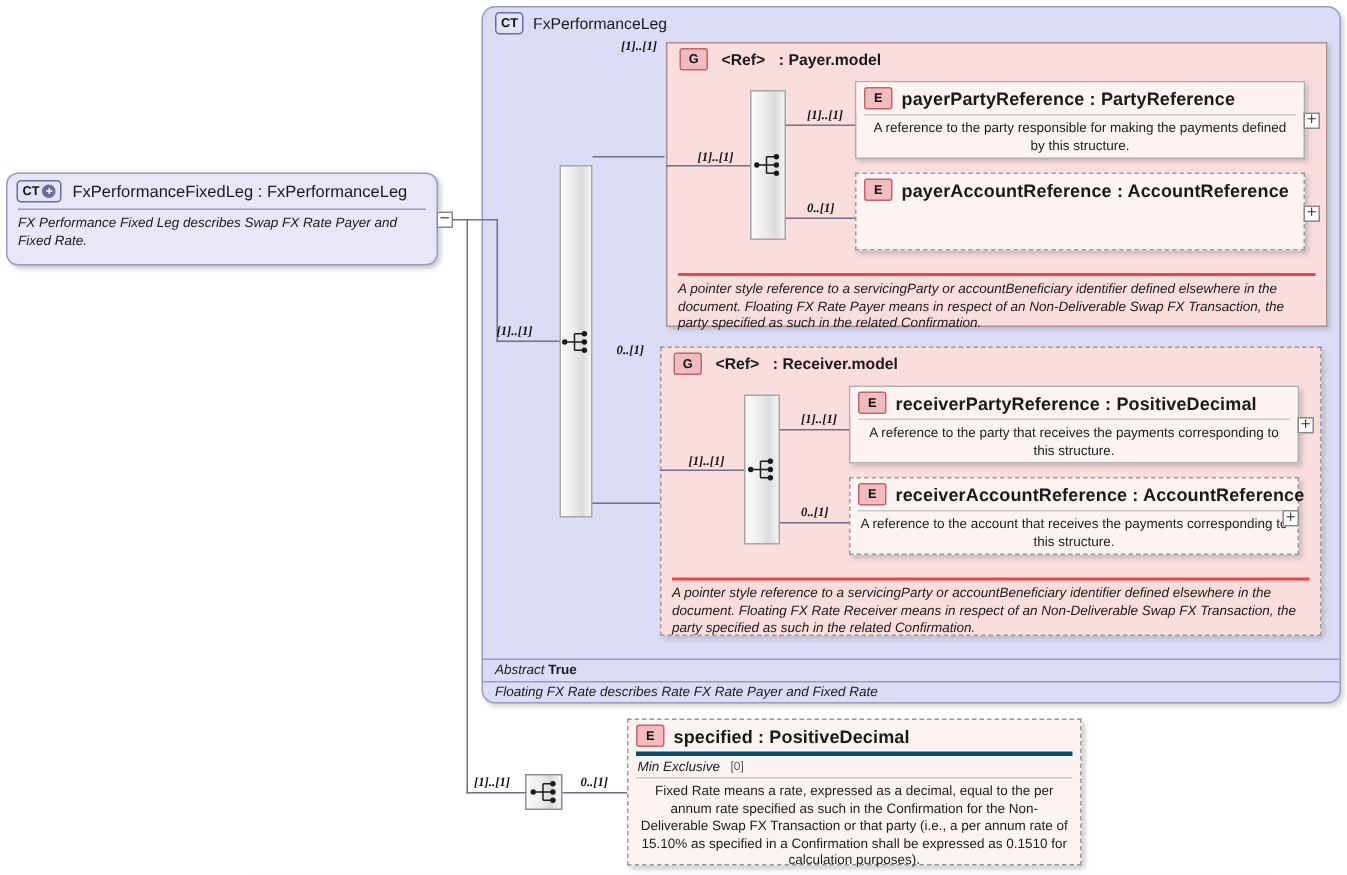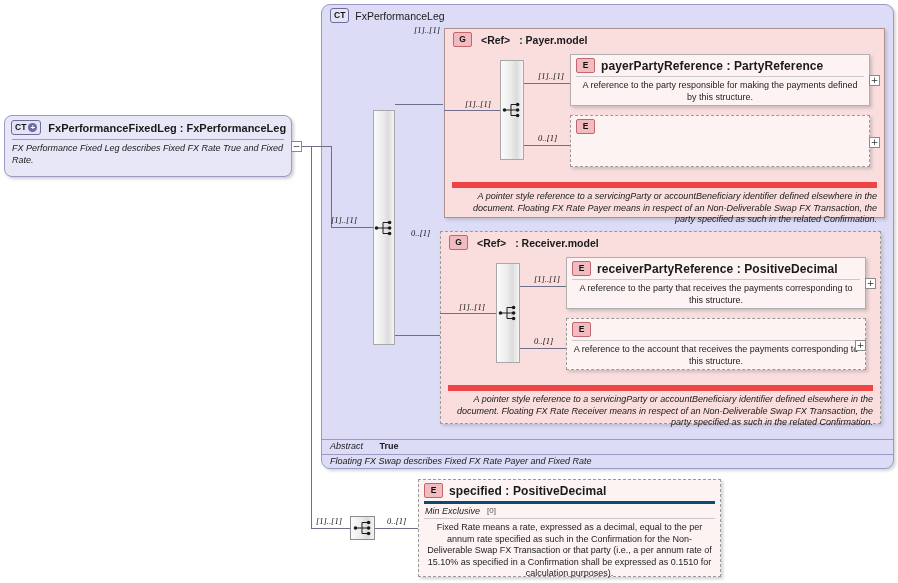--- a/index.html
+++ b/index.html
@@ -60,43 +60,43 @@
     box-shadow:2px 2px 3px rgba(120,120,120,.3);
   }
   .ct-label{
     display:flex;align-items:center;gap:6px;padding:3px 8px;
     font-size:10.5px;
   }
   .ct-foot-row{
     border-top:1px solid #9a9ac4;padding:2px 8px;font-size:9px;
   }
   .ct-foot-row .k{font-style:italic;text-align:right;}
-  .ct-foot-row .v{font-weight:bold;margin-left:14px;}
+  .ct-foot-row .v{font-weight:bold;}
   .ct-desc{border-top:1px solid #9a9ac4;padding:2px 8px;font-style:italic;font-size:9px;}
 
   .grp{
     background:#fadddd;border:1px solid #b08f8f;
     box-shadow:2px 2px 3px rgba(120,120,120,.3);
   }
   .grp.dashed{border:1px dashed #9a9a9a;}
   .grp-head{display:flex;align-items:center;gap:9px;padding:3px 8px;font-size:10.5px;}
   .grp-head .ref{font-weight:bold;}
   .grp-head .mdl{font-weight:bold;}
   .grp-desc{
-    border-top:6px solid #ef4444;margin:0 8px;padding:3px 0 4px 0;
-    font-style:italic;font-size:9px;line-height:1.3;text-align:right;
+    border-top:2px solid #ef4444;margin:0 8px;padding:3px 0 4px 0;
+    font-style:italic;font-size:9px;line-height:1.3;
   }
 
   
   .root-box{
     background:#e7e7f8;border:1px solid #9a9ac4;border-radius:8px;
     box-shadow:2px 2px 3px rgba(120,120,120,.35);
   }
   .root-head{display:flex;align-items:center;gap:7px;padding:4px 8px 4px 6px;white-space:nowrap;}
-  .root-head .t{font-weight:bold;font-size:11px;}
+  .root-head .t{font-weight:normal;font-size:11px;}
   .root-desc{
     border-top:1px solid #9a9ac4;margin:0 7px;padding:3px 0 5px 0;
     font-style:italic;font-size:9px;line-height:1.3;
   }
 
   
   .seqbar{
     background:linear-gradient(to right,#fbfbfb 0%,#ececec 45%,#dcdcdc 70%,#f4f4f4 100%);
     border:1px solid #a8a8a8;
     display:flex;align-items:center;justify-content:center;
@@ -109,21 +109,21 @@
   .seq-ico{width:20px;height:18px;flex:none;}
 
   
   .ln{background:#6f6f8a;}
   .lnh{height:1px;}
   .lnv{width:1px;}
 
   
   .card{
     font-style:italic;font-size:8.5px;color:#111;white-space:nowrap;
-    font-family:"Liberation Serif","DejaVu Serif",serif;font-weight:normal;
+    font-family:"Liberation Serif","DejaVu Serif",serif;font-weight:bold;
   }
 
   
   .tog{
     width:11px;height:11px;background:#ffffff;border:1px solid #8a8a8a;
     display:flex;align-items:center;justify-content:center;
     font-size:9px;line-height:1;color:#333;font-family:"DejaVu Sans",sans-serif;
   }
 </style>
 </head>
@@ -138,32 +138,32 @@
   </div>
 </div>
 
 <div class="abs" style="left:322px;top:439px;width:571px;height:15px;border-top:1px solid #9a9ac4;">
   <div class="ct-foot-row" style="border:0;padding:1px 8px;">
     <span class="k">Abstract</span>
     <span class="v">True</span>
   </div>
 </div>
 <div class="abs" style="left:322px;top:454px;width:571px;height:15px;border-top:1px solid #9a9ac4;">
-  <div class="ct-desc" style="border:0;padding:1px 8px;">Floating FX Swap describes Fixed FX Rate Payer and Fixed Rate</div>
+  <div class="ct-desc" style="border:0;padding:1px 8px;">Floating FX Rate describes Rate FX Rate Payer and Fixed Rate</div>
 </div>
 
 <div class="abs root-box" style="left:4px;top:115px;width:288px;height:62px;">
   <div class="root-head">
     <span class="badge badge-ct">
       <span>CT</span>
       <span class="ct-plus">+</span>
     </span>
     <span class="t">FxPerformanceFixedLeg : FxPerformanceLeg</span>
   </div>
-  <div class="root-desc">FX Performance Fixed Leg describes Fixed FX Rate True and Fixed Rate.</div>
+  <div class="root-desc">FX Performance Fixed Leg describes Swap FX Rate Payer and Fixed Rate.</div>
 </div>
 
 <div class="abs tog" style="left:291px;top:141px;">
   <span>−</span>
 </div>
 
 <div class="abs ln lnh" style="left:302px;top:146px;width:30px;"></div>
 <div class="abs ln lnv" style="left:331px;top:146px;height:82px;"></div>
 <div class="abs ln lnh" style="left:331px;top:227px;width:43px;"></div>
 <div class="abs card" style="left:331px;top:215px;">[1]..[1]</div>
@@ -241,20 +241,21 @@
 </div>
 <div class="abs tog" style="left:869px;top:75px;">
   <span>+</span>
 </div>
 
 <div class="abs node opt" style="left:570px;top:115px;width:300px;height:52px;">
   <div class="node-head">
     <span class="badge badge-e">
       <span>E</span>
     </span>
+    <span class="node-title">payerAccountReference : AccountReference</span>
   </div>
 </div>
 <div class="abs tog" style="left:869px;top:137px;">
   <span>+</span>
 </div>
 
 <div class="abs grp dashed" style="left:440px;top:231px;width:441px;height:193px;">
   <div class="grp-head">
     <span class="badge badge-g">
       <span>G</span>
@@ -299,20 +300,21 @@
 </div>
 <div class="abs tog" style="left:865px;top:278px;">
   <span>+</span>
 </div>
 
 <div class="abs node opt" style="left:566px;top:318px;width:300px;height:52px;">
   <div class="node-head">
     <span class="badge badge-e">
       <span>E</span>
     </span>
+    <span class="node-title">receiverAccountReference : AccountReference</span>
   </div>
   <div class="node-body">A reference to the account that receives the payments corresponding to this structure.</div>
 </div>
 <div class="abs tog" style="left:855px;top:340px;">
   <span>+</span>
 </div>
 
 <div class="abs seqbox" style="left:350px;top:516px;width:25px;height:24px;">
   <svg class="seq-ico" viewBox="0 0 20 18">
     <circle cx="2.5" cy="9" r="1.8" fill="#1a1a1a"></circle>

